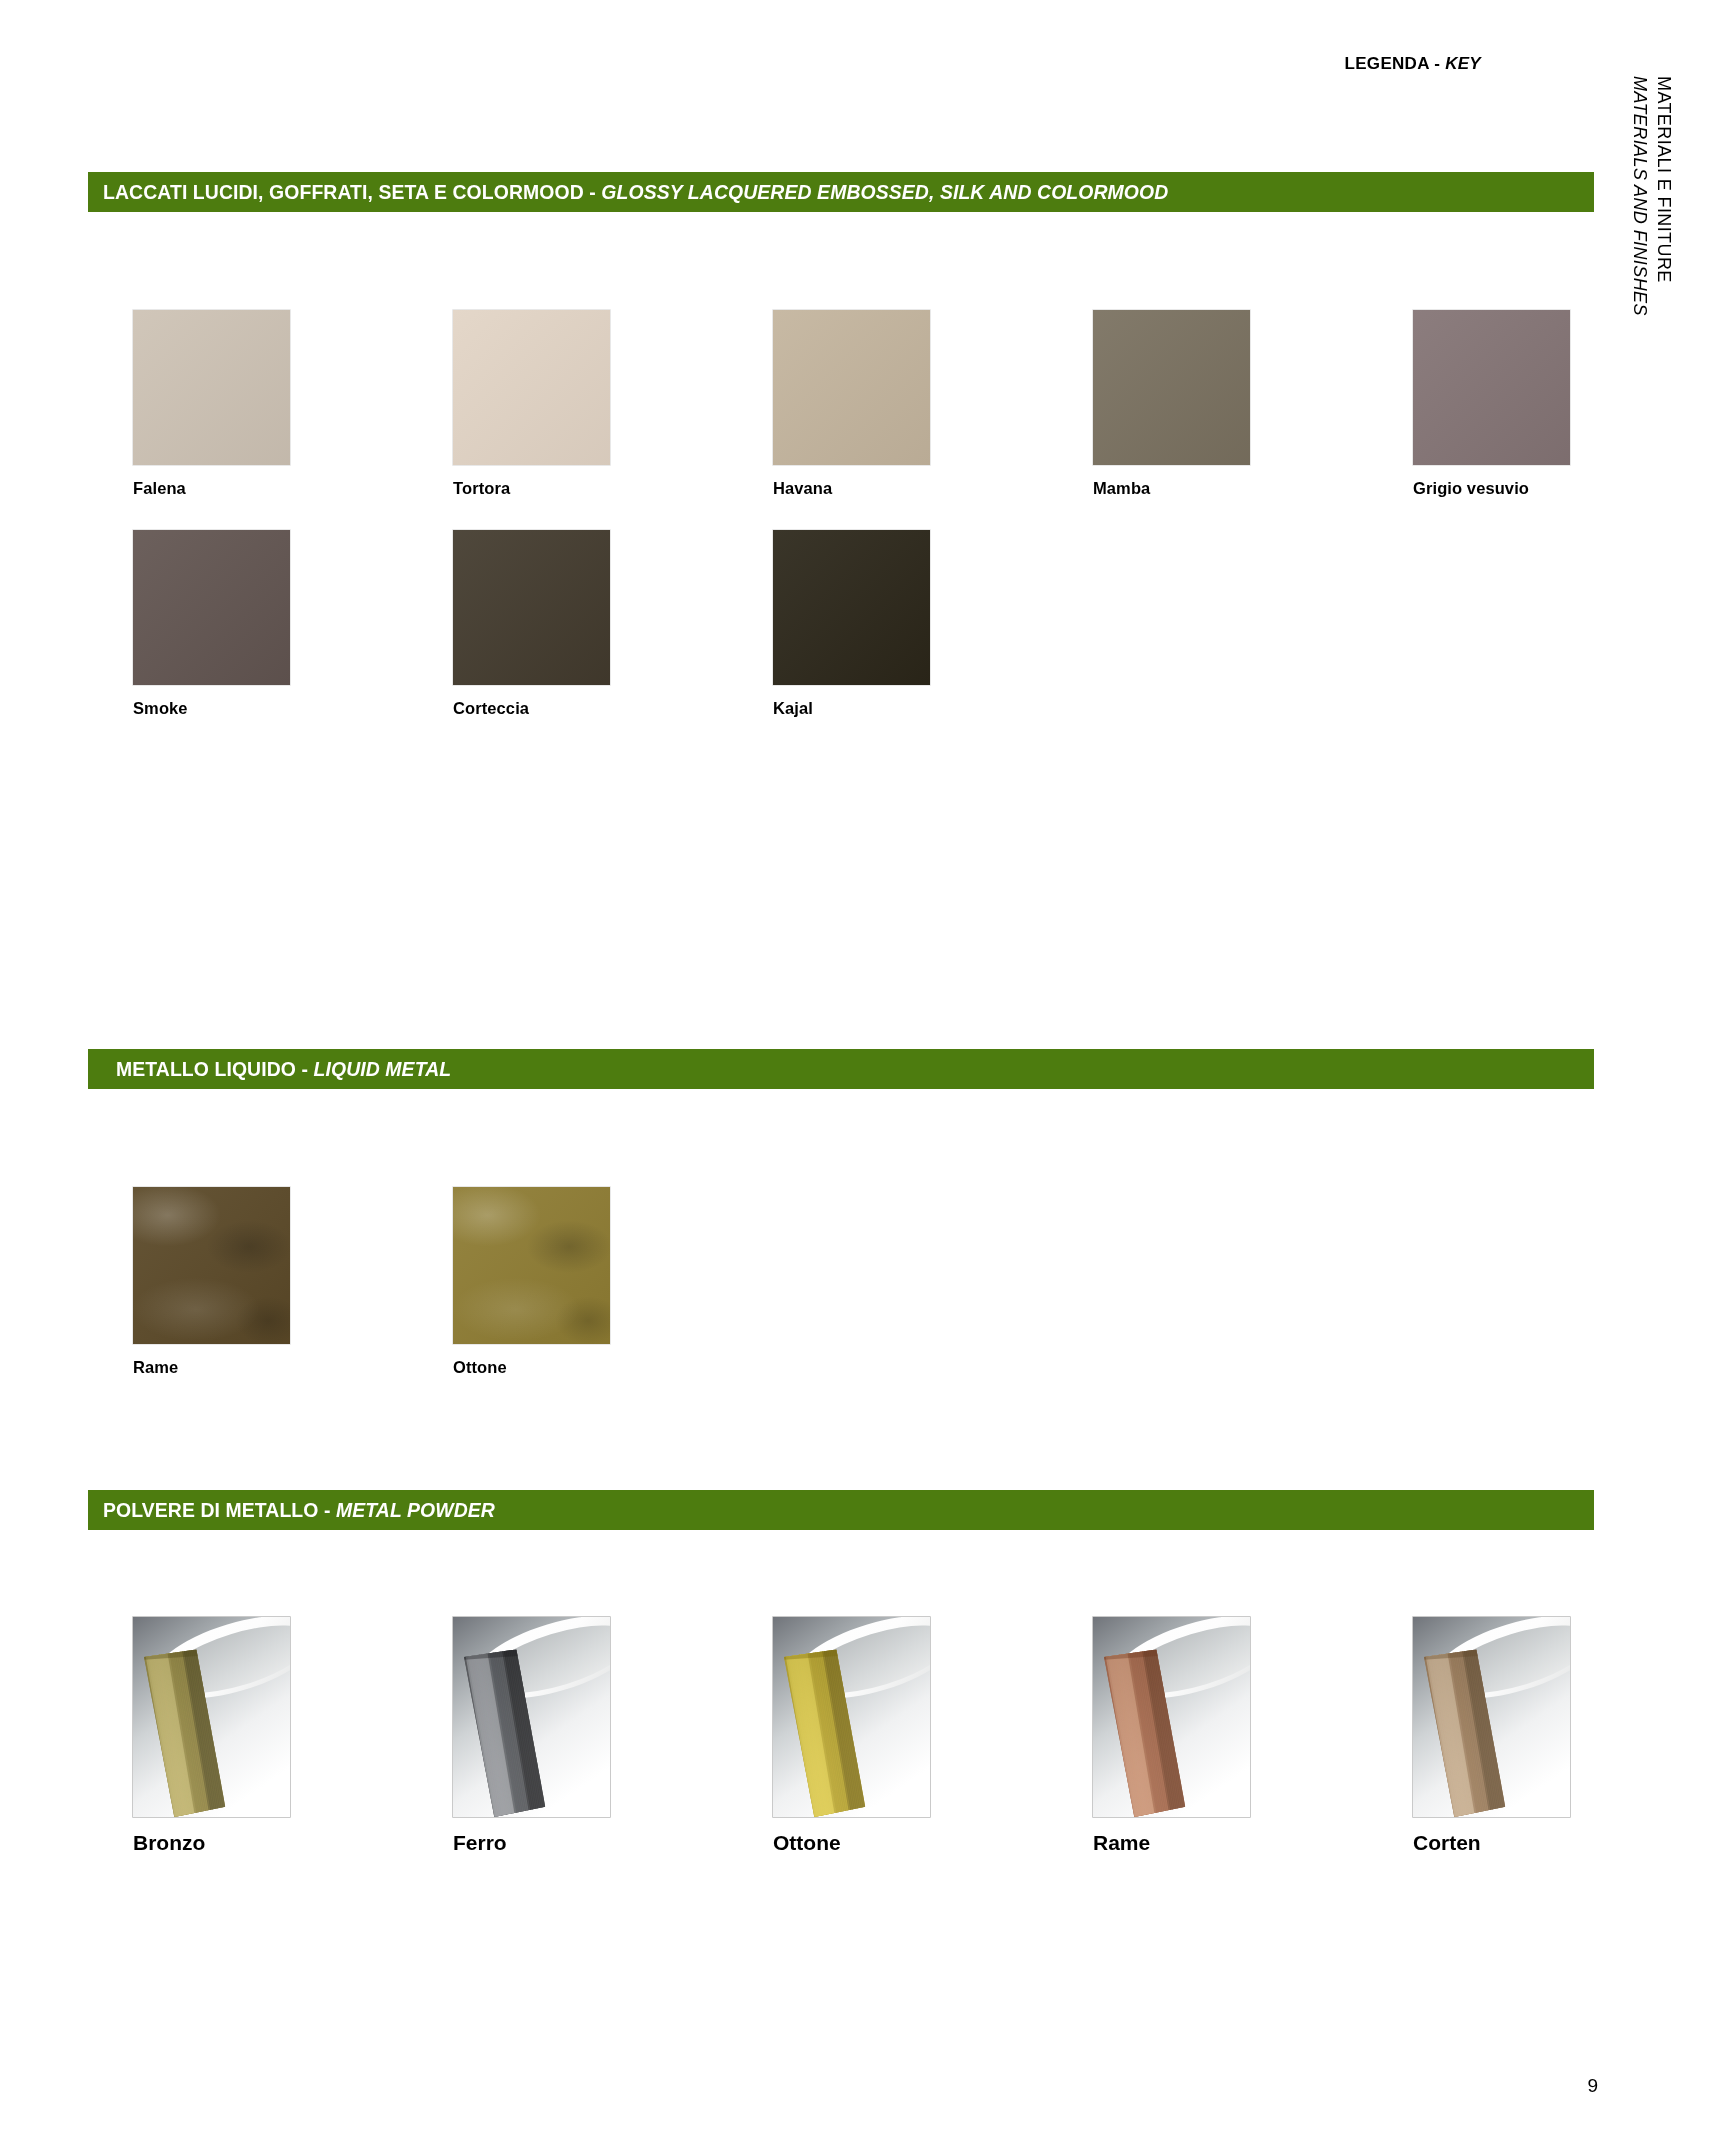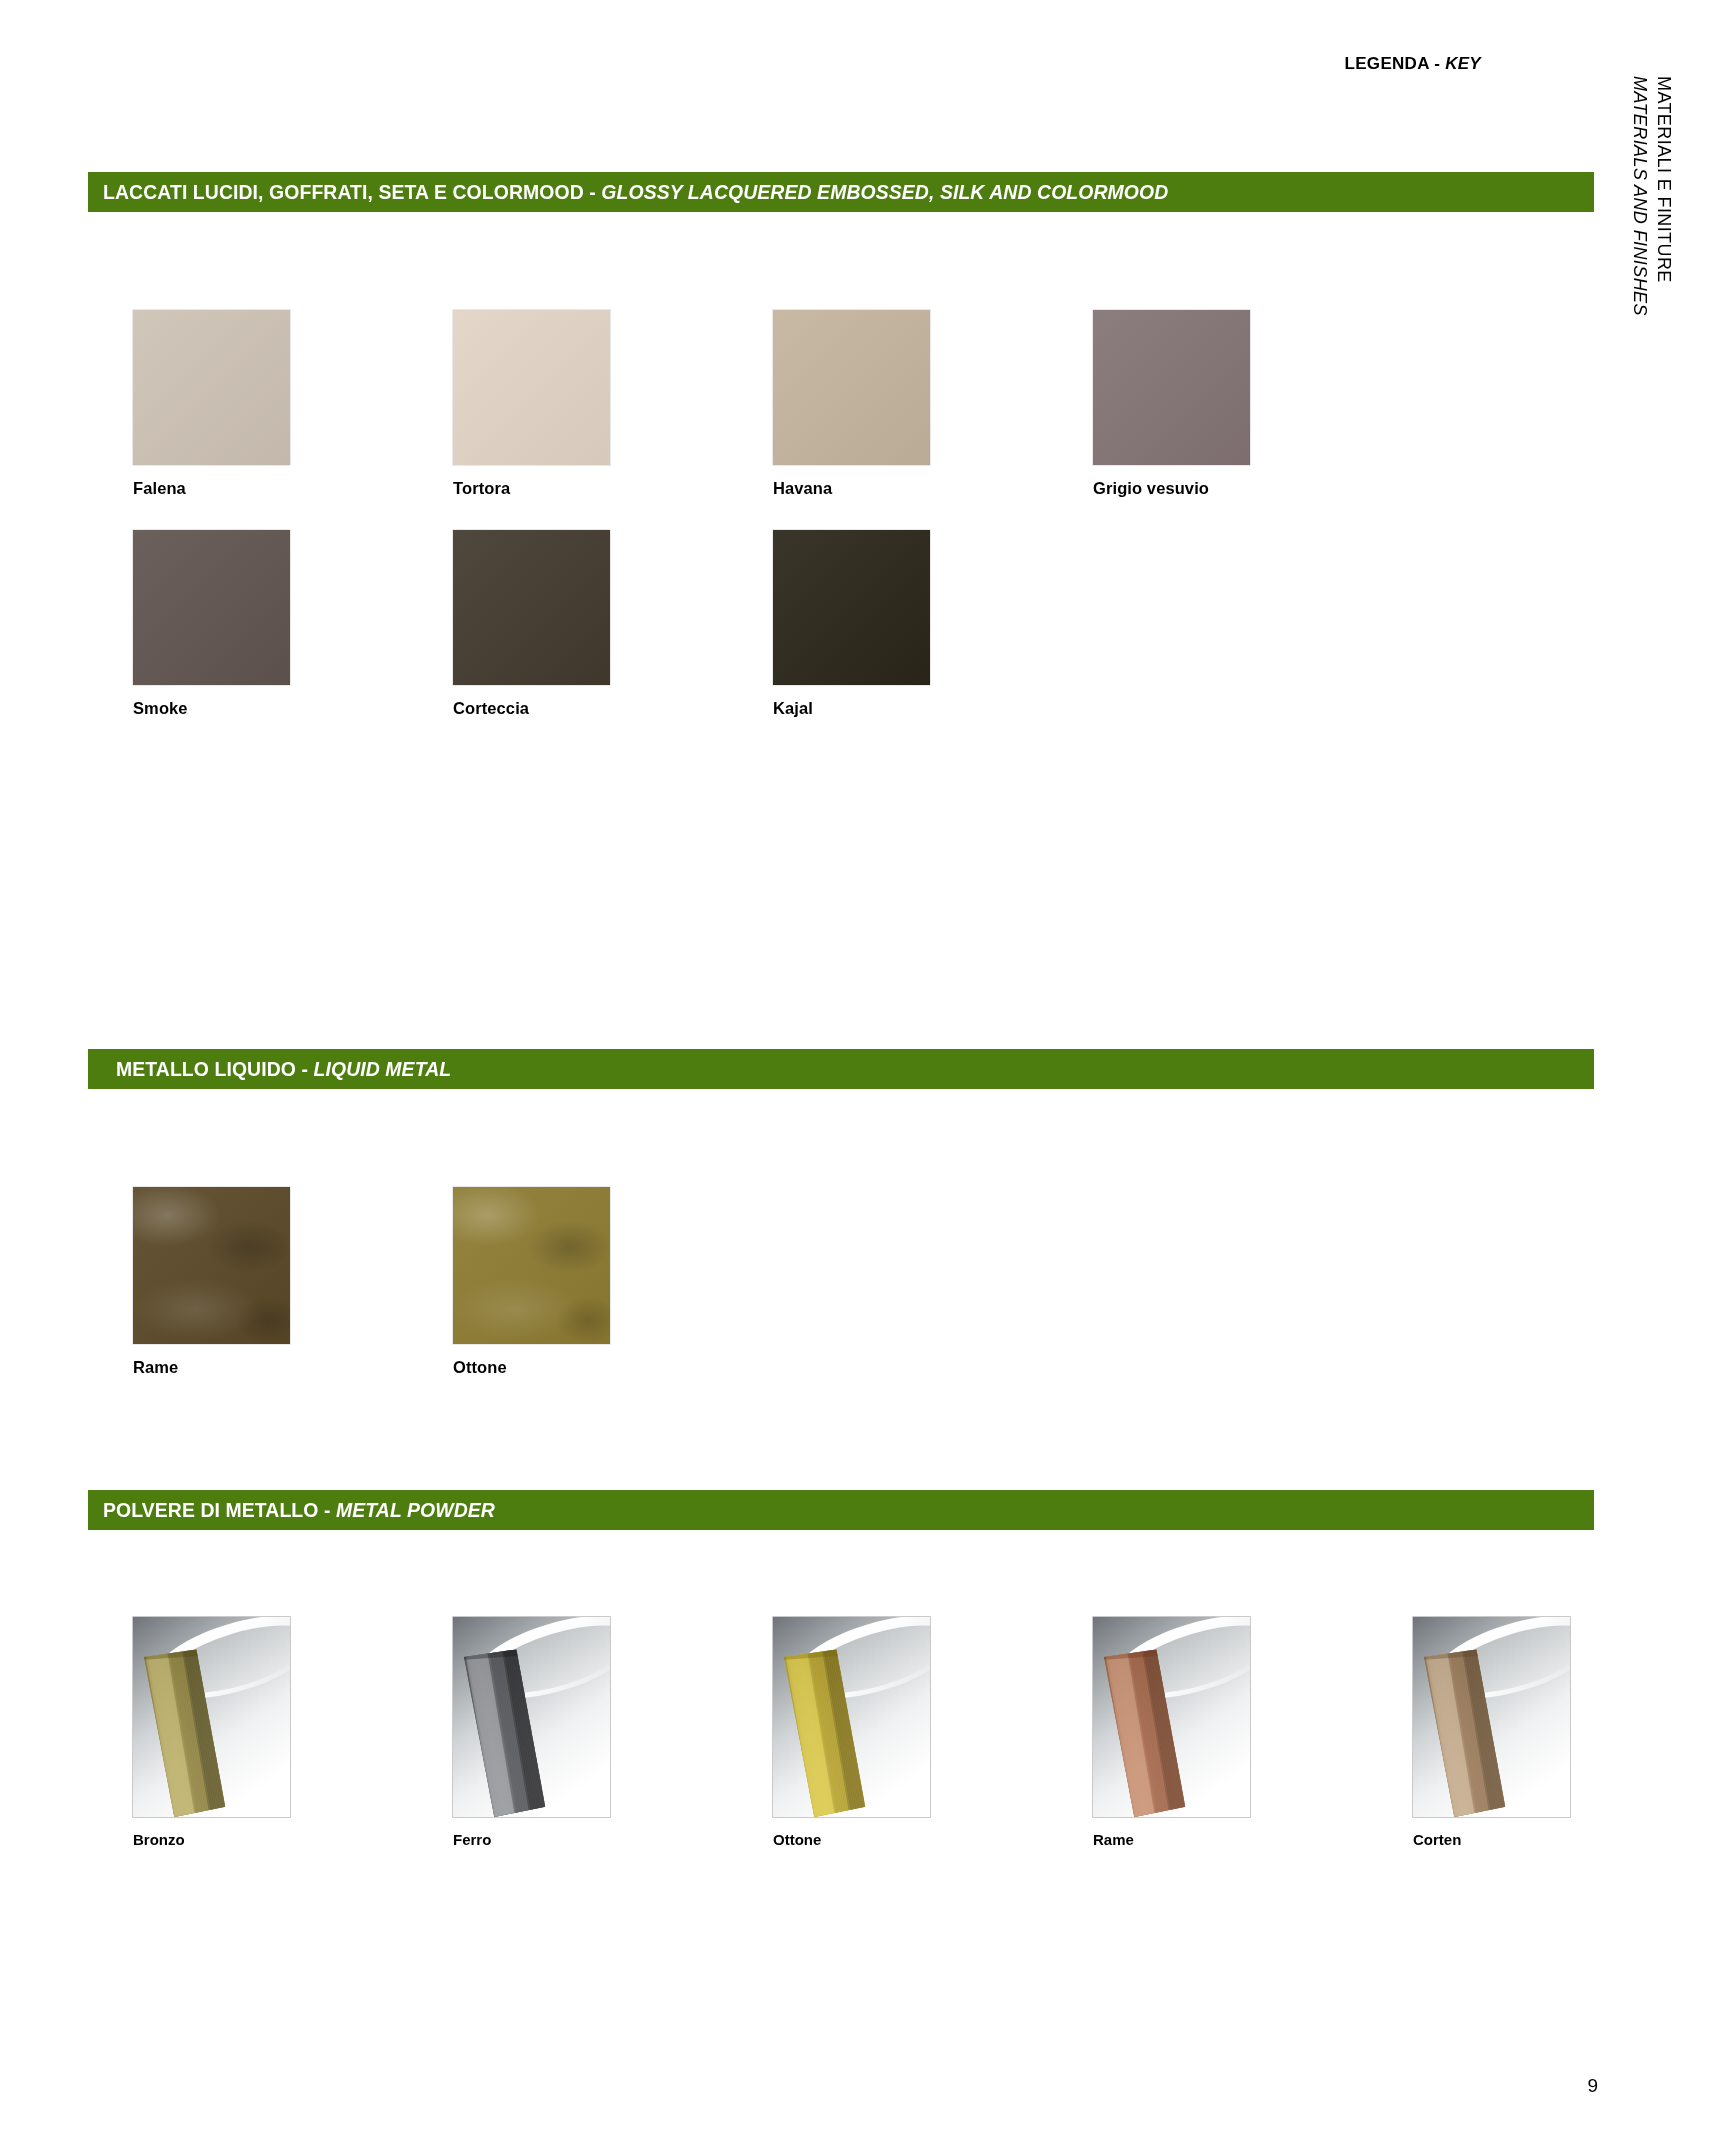--- a/index.html
+++ b/index.html
@@ -110,21 +110,21 @@
     width:157px;height:200px;
     position:relative;
     overflow:hidden;
     box-shadow:0 0 0 0.7px rgba(0,0,0,.30);
     background:linear-gradient(160deg,#6f7376 0%,#9aa0a3 26%,#ccd0d2 52%,#eef0f1 74%,#ffffff 100%);
   }
   .photo .vase{position:absolute;inset:0;}
   .photo svg{display:block;width:100%;height:100%;}
   .photo-label{
     margin-top:13.8px;
-    font-size:15px;
+    font-size:21px;
     font-weight:700;
     white-space:nowrap;
   }
 
   
   .pageno{
     position:absolute;
     right:123px;bottom:54px;
     font-size:19px;
     font-weight:400;
@@ -157,20 +157,24 @@
       <div class="sw" style="background: rgb(205, 194, 180);"></div>
       <div class="sw-label">Falena</div>
     </div>
     <div class="cell">
       <div class="sw" style="background: rgb(226, 212, 197);"></div>
       <div class="sw-label">Tortora</div>
     </div>
     <div class="cell">
       <div class="sw" style="background: rgb(195, 180, 157);"></div>
       <div class="sw-label">Havana</div>
+    </div>
+    <div class="cell">
+      <div class="sw" style="background: rgb(121, 112, 95);"></div>
+      <div class="sw-label">Mamba</div>
     </div>
     <div class="cell">
       <div class="sw" style="background: rgb(131, 115, 116);"></div>
       <div class="sw-label">Grigio vesuvio</div>
     </div>
   </div>
 
   <div class="grid" style="top:530px;left:88px;gap:118px;">
     <div class="cell">
       <div class="sw" style="background: rgb(97, 84, 80);"></div>

